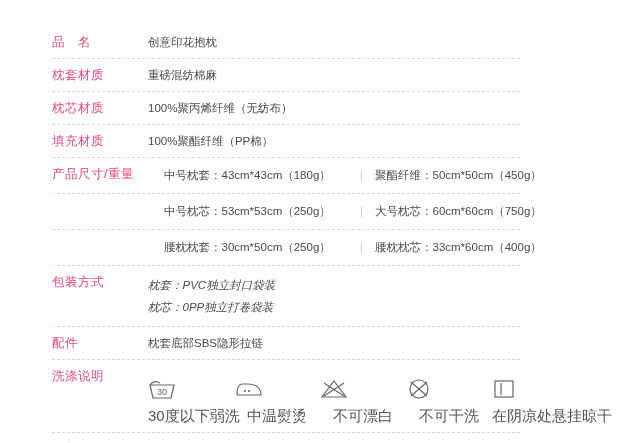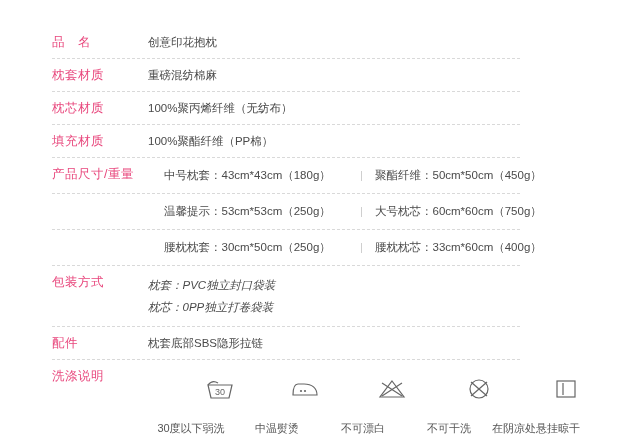--- a/index.html
+++ b/index.html
@@ -80,25 +80,25 @@
   .wash-item {
     width: 86px;
     text-align: center;
     color: #666;
     font-size: 9px;
   }
   .wash-item .glyph {
     height: 34px;
     display: flex;
     align-items: center;
-    justify-content: flex-end;
+    justify-content: flex-start;
   }
   .wash-item .cap {
-    margin-top: 14px;
-    font-size: 11px;
+    margin-top: 2px;
+    font-size: 15px;
     color: #555;
     white-space: nowrap;
     letter-spacing: 0;
   }
   svg { display: block; }
 </style>
 </head>
 <body>
 
 <div class="sheet">
@@ -131,21 +131,21 @@
         <span class="sep">|</span>
         <span class="size-col-b">聚酯纤维：50cm*50cm（450g）</span>
       </div>
     </div>
   </div>
 
   <div class="row">
     <div class="label"></div>
     <div class="value">
       <div class="size-row">
-        <span class="size-col-a">温馨提示：53cm*53cm（250g）</span>
+        <span class="size-col-a">中号枕芯：53cm*53cm（250g）</span>
         <span class="sep">|</span>
         <span class="size-col-b">大号枕芯：60cm*60cm（750g）</span>
       </div>
     </div>
   </div>
 
   <div class="row">
     <div class="label"></div>
     <div class="value">
       <div class="size-row">

